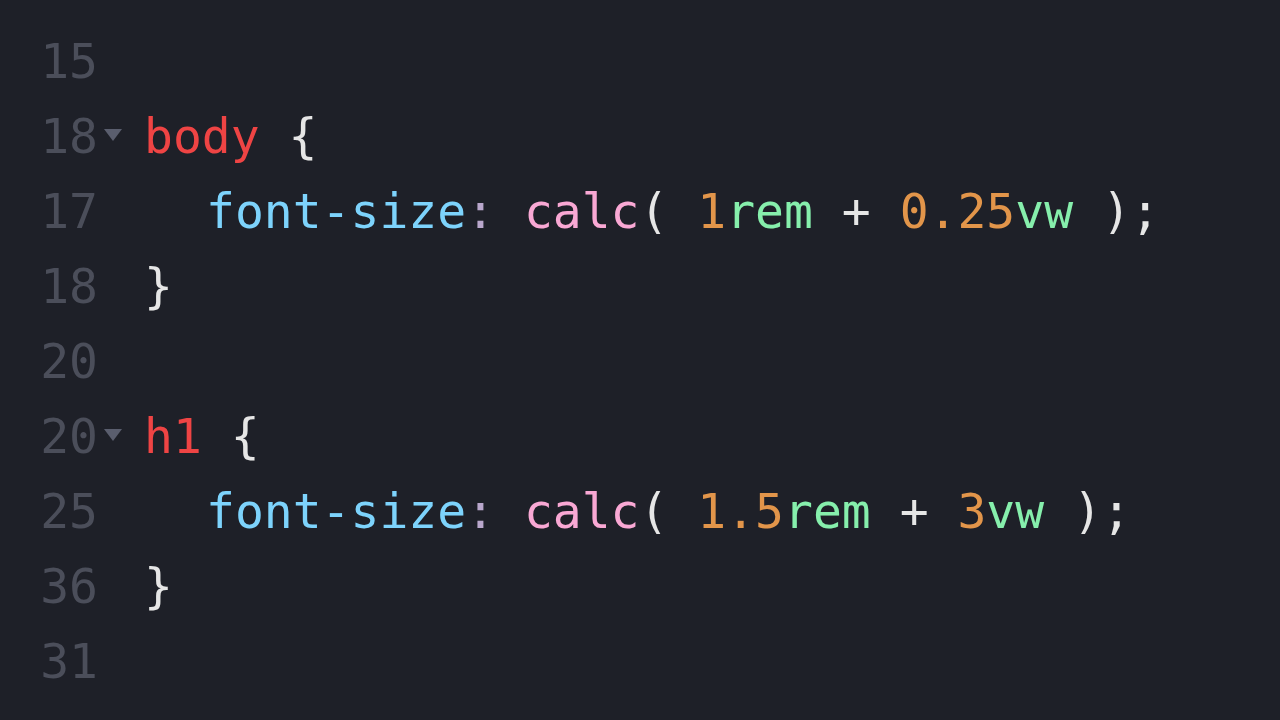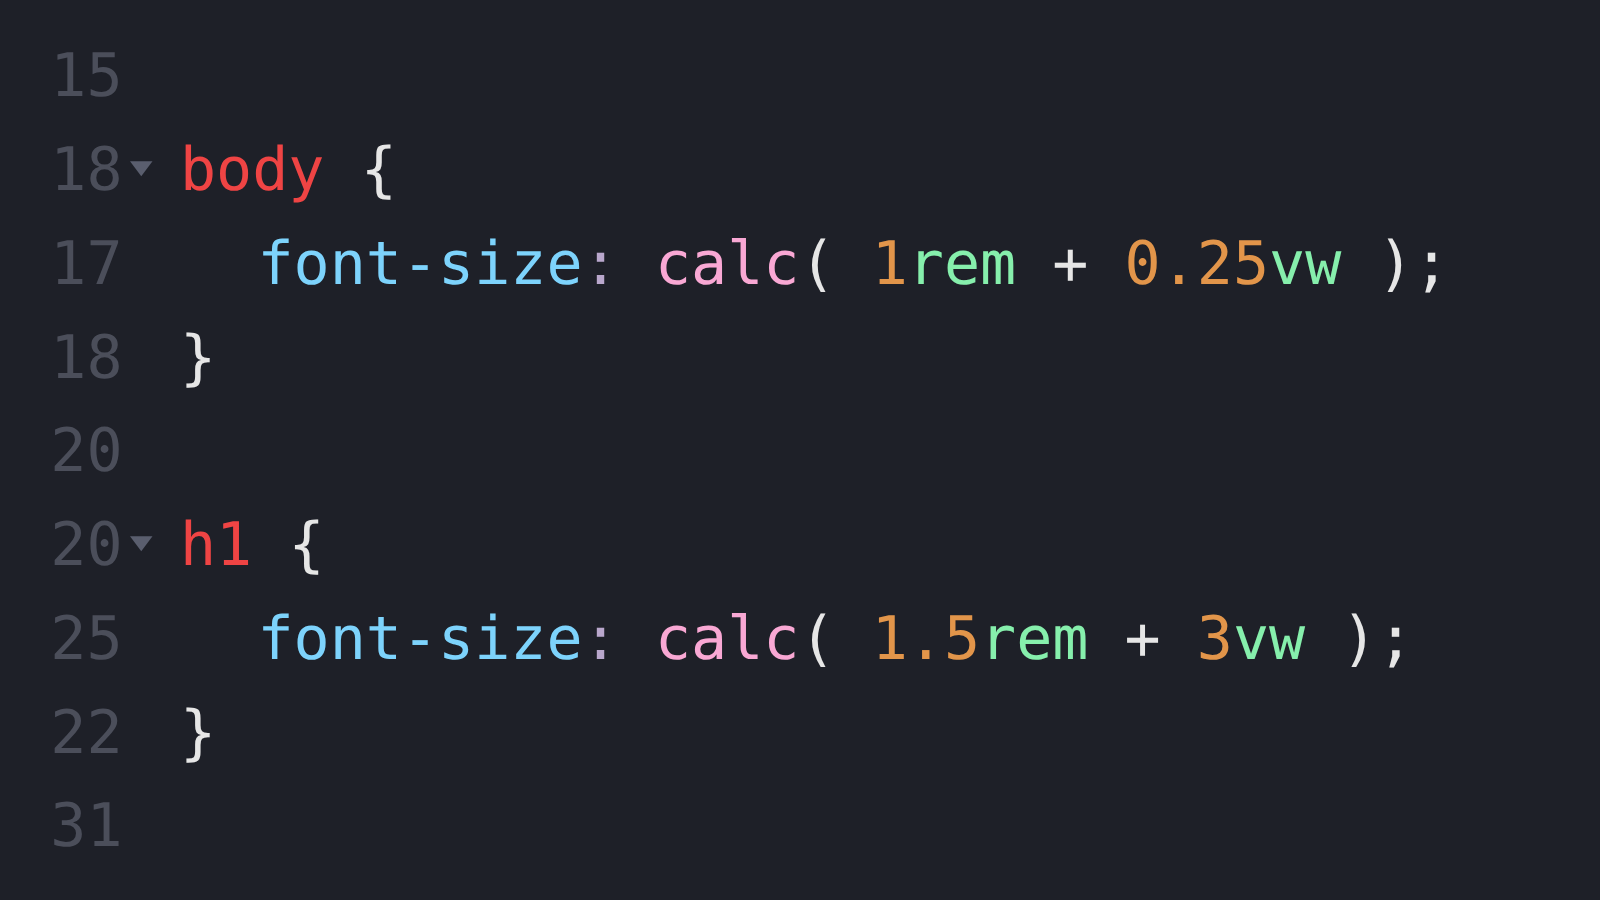--- a/index.html
+++ b/index.html
@@ -75,21 +75,21 @@
 
 <div class="editor">
   <div class="gutter">
       <div class="line"><span>15</span><span class="fold-placeholder"></span></div>
       <div class="line"><span>18</span><span class="fold-icon"></span></div>
       <div class="line"><span>17</span><span class="fold-placeholder"></span></div>
       <div class="line"><span>18</span><span class="fold-placeholder"></span></div>
       <div class="line"><span>20</span><span class="fold-placeholder"></span></div>
       <div class="line"><span>20</span><span class="fold-icon"></span></div>
       <div class="line"><span>25</span><span class="fold-placeholder"></span></div>
-      <div class="line"><span>22</span><span class="fold-placeholder"></span></div>
+      <div class="line"><span>36</span><span class="fold-placeholder"></span></div>
       <div class="line"><span>31</span><span class="fold-placeholder"></span></div>
     </div>
   <div class="code">
       <div class="line"></div>
       <div class="line"><span class="tok-selector">body</span><span> </span><span class="tok-brace">{</span></div>
       <div class="line indent1"><span class="tok-property">font-size</span><span class="tok-colon">:</span><span> </span><span class="tok-func">calc</span><span class="tok-paren">(</span><span> </span><span class="tok-number">1</span><span class="tok-unit">rem</span><span> </span><span class="tok-op">+</span><span> </span><span class="tok-number">0.25</span><span class="tok-unit">vw</span><span> </span><span class="tok-paren">)</span><span class="tok-semi">;</span></div>
       <div class="line"><span class="tok-brace">}</span></div>
       <div class="line"></div>
       <div class="line"><span class="tok-selector">h1</span><span> </span><span class="tok-brace">{</span></div>
       <div class="line indent1"><span class="tok-property">font-size</span><span class="tok-colon">:</span><span> </span><span class="tok-func">calc</span><span class="tok-paren">(</span><span> </span><span class="tok-number">1.5</span><span class="tok-unit">rem</span><span> </span><span class="tok-op">+</span><span> </span><span class="tok-number">3</span><span class="tok-unit">vw</span><span> </span><span class="tok-paren">)</span><span class="tok-semi">;</span></div>

